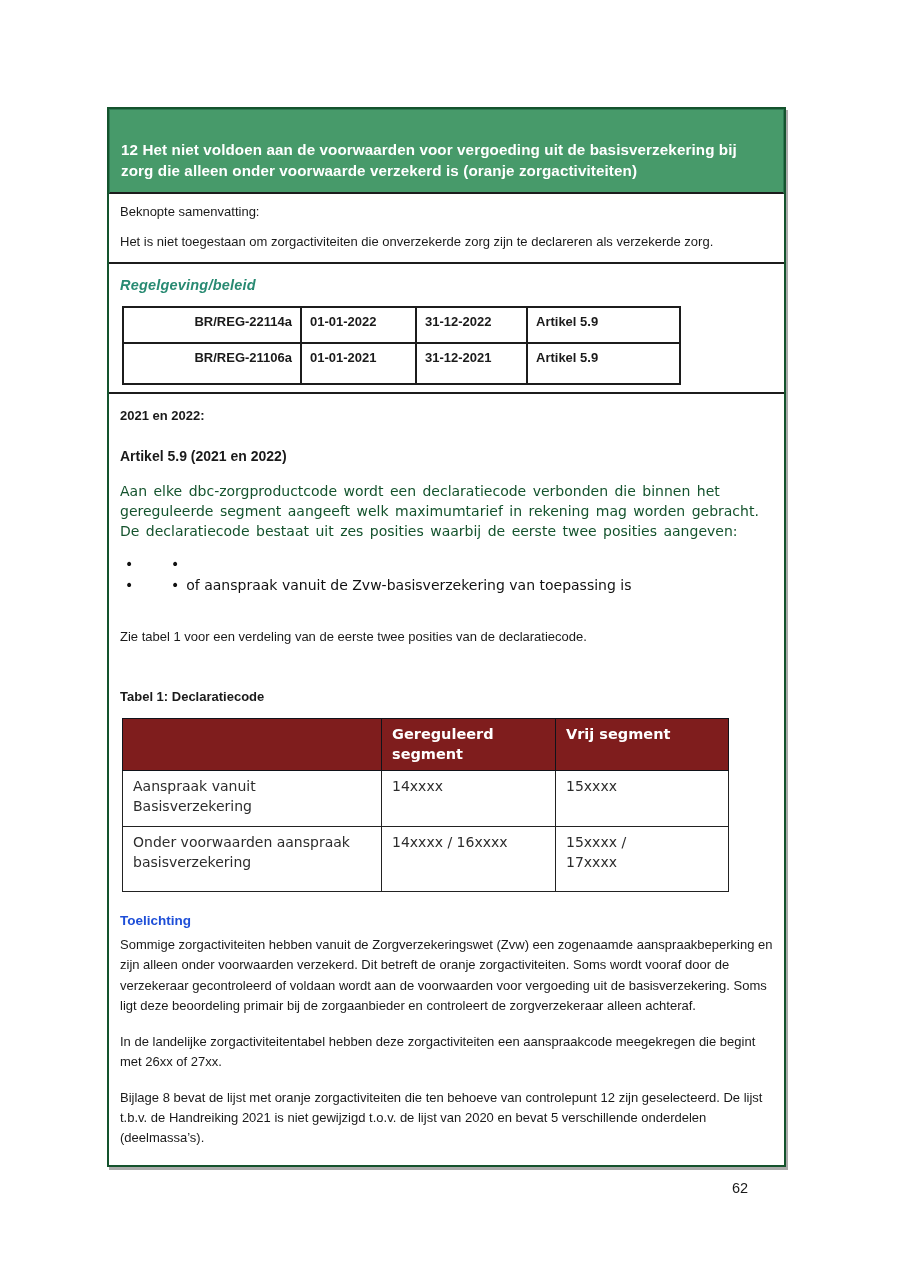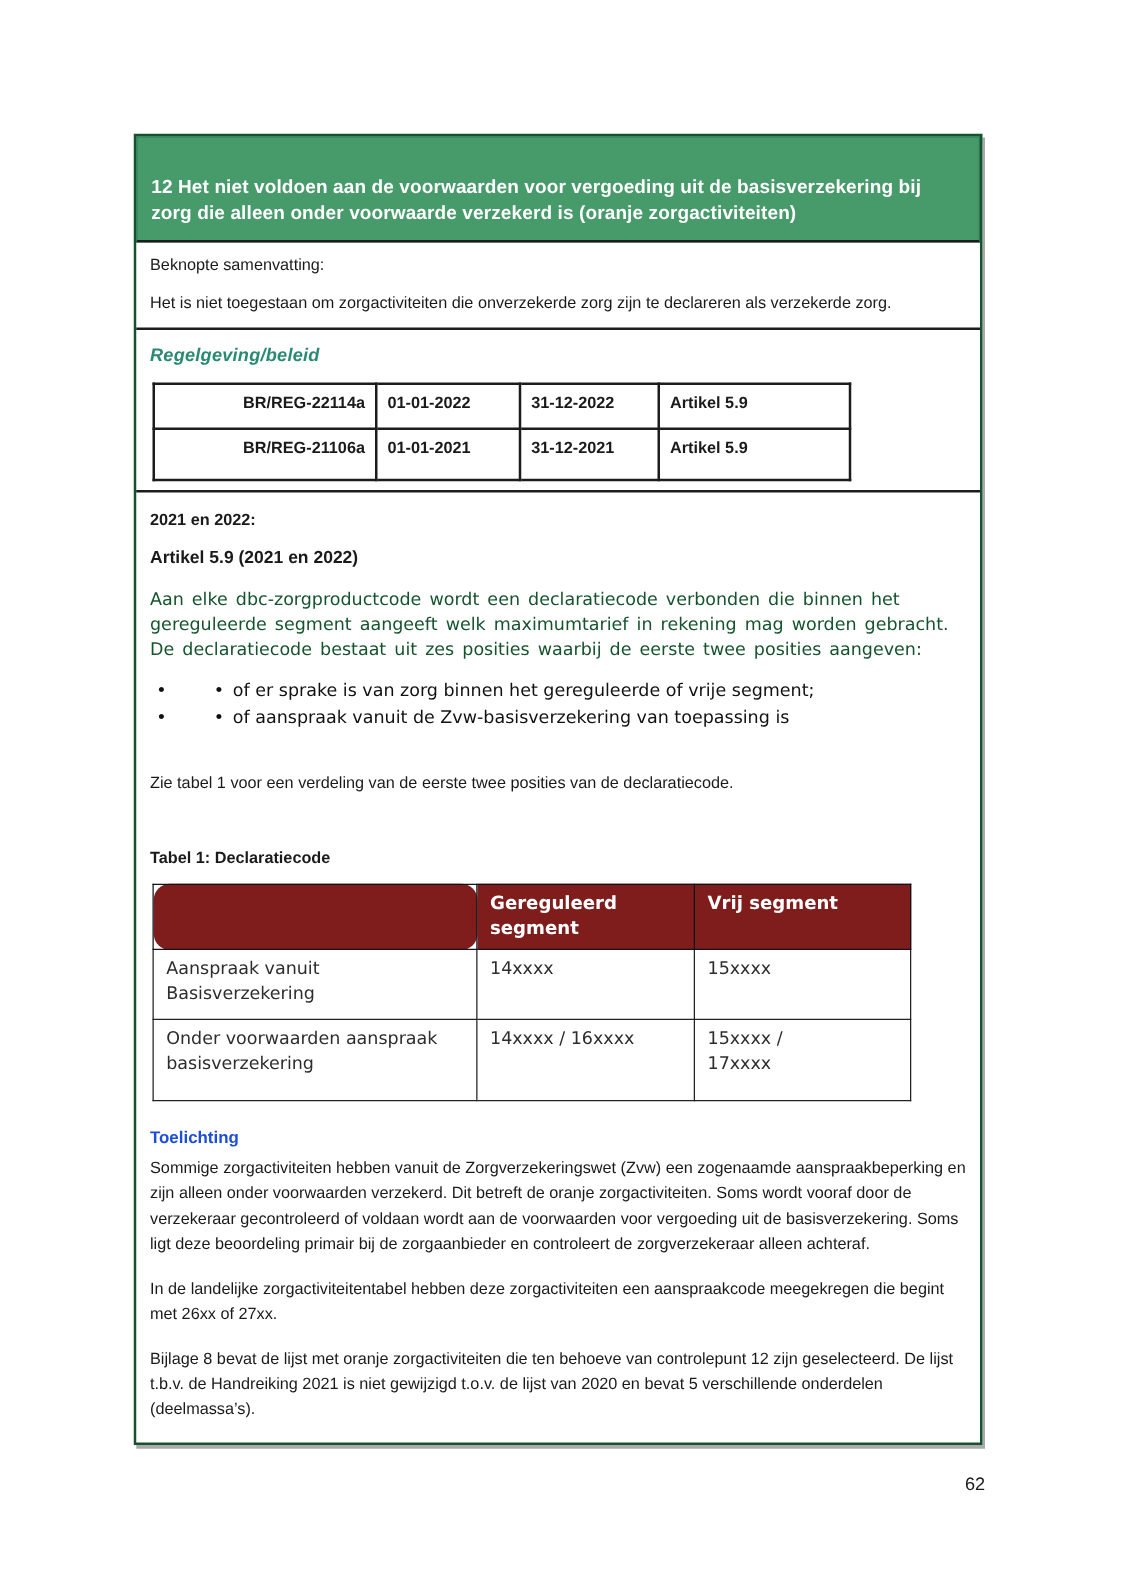--- a/index.html
+++ b/index.html
@@ -36,21 +36,21 @@
   table.reg-table tr:nth-child(1) td{height:22px;}
   table.reg-table tr:nth-child(2) td{height:27px;}
   table.reg-table td.c0{width:152px;text-align:right;}
   table.reg-table td.c1{width:97px;}
   table.reg-table td.c2{width:93px;}
   table.reg-table td.c3{width:135px;}
   table.reg-table tr:nth-child(2) td.c0{padding-left:16px;}
   
   .content{padding:10px 11px 16px;}
   .period-label{font-size:13px;font-weight:bold;margin:4px 0 0 0;}
-  .article-heading{font-size:14px;font-weight:bold;margin:14px 0 0 0;}
+  .article-heading{font-size:14px;font-weight:bold;margin:25px 0 0 0;}
   .article-par{
     font-family:"DejaVu Sans",sans-serif;font-size:14px;line-height:1.43;
     word-spacing:2px;margin:17px 0 0 0;width:648px;color:#14532d;
   }
   .bullets{margin:13px 0 0 0;}
   .bullet-row{
     display:flex;font-family:"DejaVu Sans",sans-serif;font-size:14px;
     line-height:1.5;color:#111;
   }
   .b-outer{width:46px;padding-left:5px;flex:none;}
@@ -61,31 +61,31 @@
   table.decl-table th{
     background:#7f1d1d;color:#ffffff;text-align:left;vertical-align:top;
     font-family:"DejaVu Sans",sans-serif;font-size:14.5px;font-weight:bold;
     padding:6px 10px;border:1px solid #10131a;white-space:pre-line;line-height:1.35;
   }
   table.decl-table td{
     border:1px solid #222;font-family:"DejaVu Sans",sans-serif;font-size:14px;
     color:#2d2d2d;vertical-align:top;padding:6px 10px 10px;white-space:pre-line;
     line-height:1.4;
   }
-  table.decl-table .w0{width:238px;border-radius:13px;}
+  table.decl-table .w0{width:238px;}
   table.decl-table .w1{width:153px;}
   table.decl-table .w2{width:152px;}
   table.decl-table tr.r2 td{height:48px;}
   .toel-heading{
     color:#1d4ed8;font-size:13.5px;font-weight:bold;margin:21px 0 0 0;
   }
   .toel-par{font-size:13px;line-height:1.55;margin:7px 0 0 0;width:655px;}
   .toel-par + .toel-par{margin-top:16px;}
   .page-number{
-    position:absolute;left:772px;top:1180px;font-size:14.5px;color:#1a1a1a;
+    position:absolute;left:732px;top:1180px;font-size:14.5px;color:#1a1a1a;
   }
 </style>
 </head>
 <body>
 
 <div class="doc-box">
 
   <div class="banner">
     <span>12 Het niet voldoen aan de voorwaarden voor vergoeding uit de basisverzekering bij
 zorg die alleen onder voorwaarde verzekerd is (oranje zorgactiviteiten)</span>
@@ -118,21 +118,20 @@
 
   <div class="content">
     <p class="period-label">2021 en 2022:</p>
     <p class="article-heading">Artikel 5.9 (2021 en 2022)</p>
     <p class="article-par">Aan elke dbc-zorgproductcode wordt een declaratiecode verbonden die binnen het gereguleerde segment aangeeft welk maximumtarief in rekening mag worden gebracht. De declaratiecode bestaat uit zes posities waarbij de eerste twee posities aangeven:</p>
 
     <div class="bullets">
       <div class="bullet-row">
         <span class="b-outer">•</span>
         <span class="b-inner">•</span>
-        <span>of er sprake is van zorg binnen het gereguleerde of vrije segment;</span>
       </div>
       <div class="bullet-row">
         <span class="b-outer">•</span>
         <span class="b-inner">•</span>
         <span>of aanspraak vanuit de Zvw-basisverzekering van toepassing is</span>
       </div>
     </div>
 
     <p class="see-note">Zie tabel 1 voor een verdeling van de eerste twee posities van de declaratiecode.</p>
     <p class="tbl-caption">Tabel 1: Declaratiecode</p>

